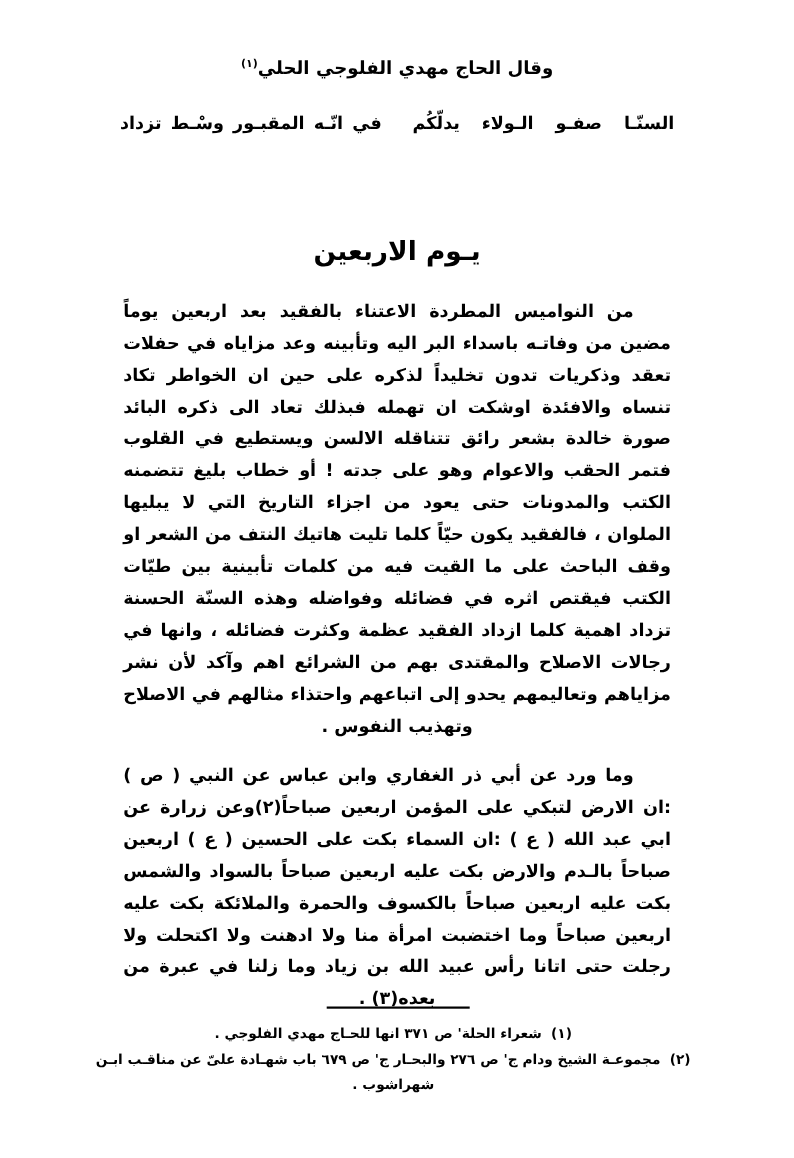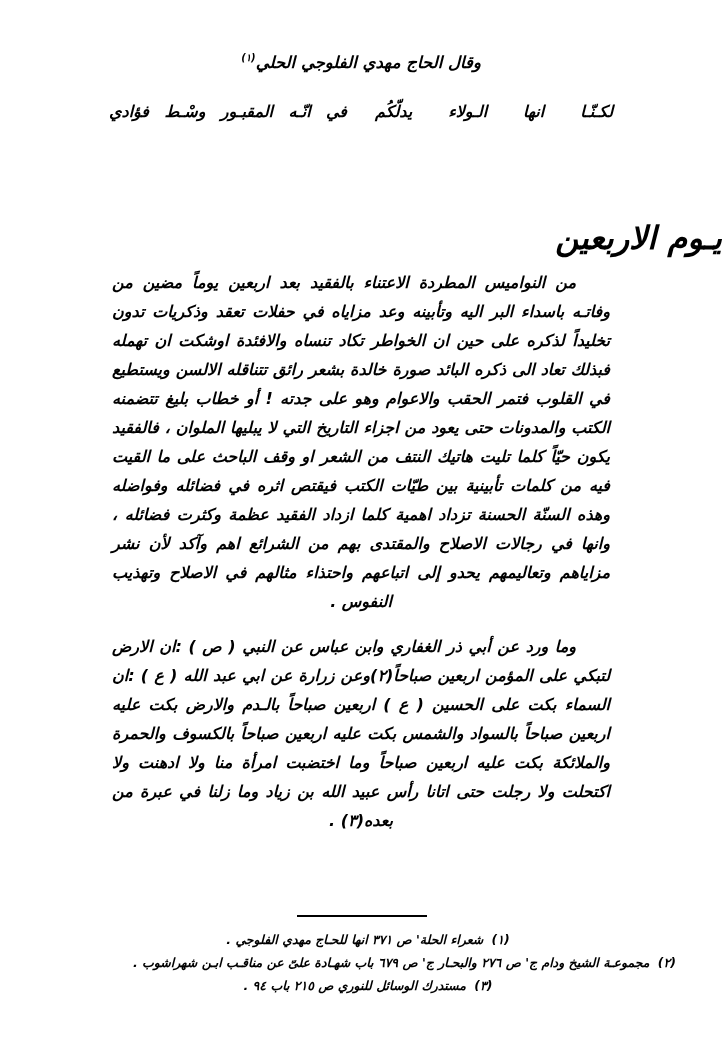--- a/index.html
+++ b/index.html
@@ -12,21 +12,20 @@
     height: 1053px;
     position: relative;
     font-family: "DejaVu Sans", sans-serif;
     color: #000000;
     overflow: hidden;
   }
   .page {
     position: absolute;
     inset: 0;
     padding: 0;
-    font-style: italic;
   }
 
   
   .attrib {
     position: absolute;
     top: 52px;
     right: 0;
     left: 0;
     text-align: center;
     font-size: 16.5px;
@@ -64,21 +63,22 @@
   }
   .hemistich.right { text-align-last: justify; }
   .hemistich.left  { text-align-last: justify; }
 
   
   .heading {
     position: absolute;
     top: 198px;
     right: 0;
     left: 0;
-    font-size: 32px;
+    text-align: center;
+    font-size: 24px;
     font-weight: 700;
     letter-spacing: 1.5px;
     direction: rtl;
   }
 
   
   .body {
     position: absolute;
     top: 268px;
     right: 112px;
@@ -99,50 +99,50 @@
   .fn-rule {
     position: absolute;
     top: 915px;
     right: 295px;
     width: 130px;
     border-top: 2px solid #000;
   }
   .footnotes {
     position: absolute;
     top: 928px;
-    right: 46px;
+    right: 67px;
     left: 60px;
     direction: rtl;
   }
   .fn {
     font-size: 12.5px;
     line-height: 23px;
     font-weight: 600;
     text-align: center;
     margin: 0;
     direction: rtl;
   }
   .fn .num { margin-left: 4px; }
-  .fn.wrap { text-align: right; }
+  .fn.wrap { }
 </style>
 </head>
 <body>
 
 <div class="page">
 
   <div class="attrib">
     <span>وقال الحاج مهدي الفلوجي الحلي</span><span class="sup">(١)</span>
   </div>
 
   <div class="poem">
     <div class="verse">
     </div>
     <div class="verse">
-      <span class="hemistich right">لكـنّـا انها الـولاء يدلّكُم</span>
-      <span class="hemistich left">في انّـه المقبـور وسْـط فؤادي</span>
+      <span class="hemistich right">السنّـا صفـو الـولاء يدلّكُم</span>
+      <span class="hemistich left">في انّـه المقبـور وسْـط تزداد</span>
     </div>
   </div>
 
   <h1 class="heading">يـوم الاربعين</h1>
 
   <div class="body">
     <p class="para indent">من النواميس المطردة الاعتناء بالفقيد بعد اربعين يوماً مضين من وفاتـه باسداء البر اليه وتأبينه وعد مزاياه في حفلات تعقد وذكريات تدون تخليداً لذكره على حين ان الخواطر تكاد تنساه والافئدة اوشكت ان تهمله فبذلك تعاد الى ذكره البائد صورة خالدة بشعر رائق تتناقله الالسن ويستطيع في القلوب فتمر الحقب والاعوام وهو على جدته ! أو خطاب بليغ تتضمنه الكتب والمدونات حتى يعود من اجزاء التاريخ التي لا يبليها الملوان ، فالفقيد يكون حيّاً كلما تليت هاتيك النتف من الشعر او وقف الباحث على ما القيت فيه من كلمات تأبينية بين طيّات الكتب فيقتص اثره في فضائله وفواضله وهذه السنّة الحسنة تزداد اهمية كلما ازداد الفقيد عظمة وكثرت فضائله ، وانها في رجالات الاصلاح والمقتدى بهم من الشرائع اهم وآكد لأن نشر مزاياهم وتعاليمهم يحدو إلى اتباعهم واحتذاء مثالهم في الاصلاح وتهذيب النفوس .</p>
     <p class="para indent">وما ورد عن أبي ذر الغفاري وابن عباس عن النبي ( ص ) :ان الارض لتبكي على المؤمن اربعين صباحاً(٢)وعن زرارة عن ابي عبد الله ( ع ) :ان السماء بكت على الحسين ( ع ) اربعين صباحاً بالـدم والارض بكت عليه اربعين صباحاً بالسواد والشمس بكت عليه اربعين صباحاً بالكسوف والحمرة والملائكة بكت عليه اربعين صباحاً وما اختضبت امرأة منا ولا ادهنت ولا اكتحلت ولا رجلت حتى اتانا رأس عبيد الله بن زياد وما زلنا في عبرة من بعده(٣) .</p>
   </div>
 
@@ -150,19 +150,15 @@
 
   <div class="footnotes">
     <p class="fn">
       <span class="num">(١)</span>
       <span>شعراء الحلة' ص ٣٧١ انها للحـاج مهدي الفلوجي .</span>
     </p>
     <p class="fn wrap">
       <span class="num">(٢)</span>
       <span>مجموعـة الشيخ ودام ج' ص ٢٧٦ والبحـار ج' ص ٦٧٩ باب شهـادة علىّ عن مناقـب ابـن شهراشوب .</span>
     </p>
-    <p class="fn">
-      <span class="num">(٣)</span>
-      <span>مستدرك الوسائل للنوري ص ٢١٥ باب ٩٤ .</span>
-    </p>
   </div>
 
 </div>
 
 </body></html>

